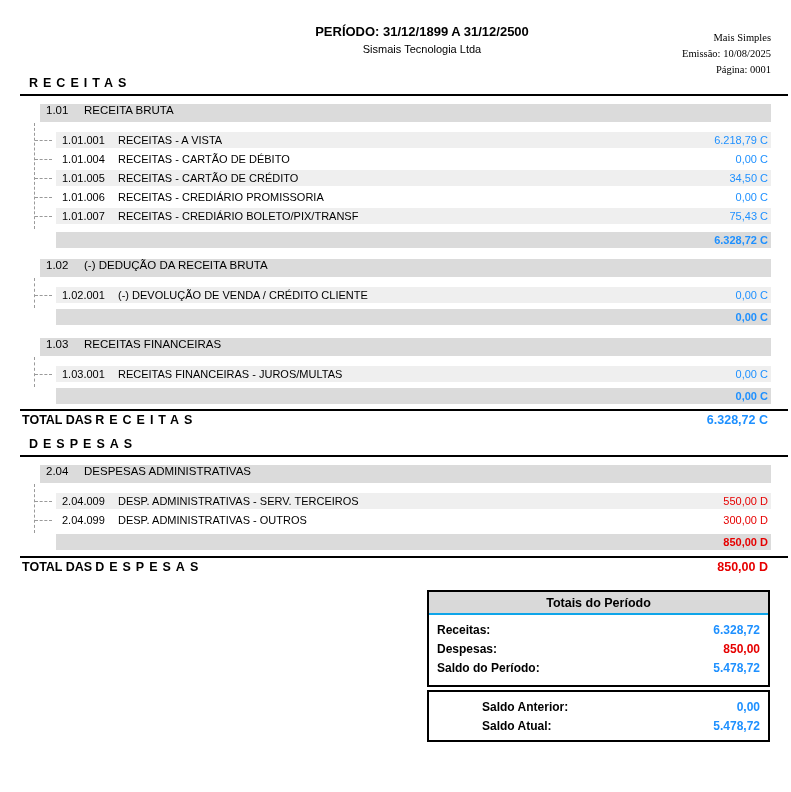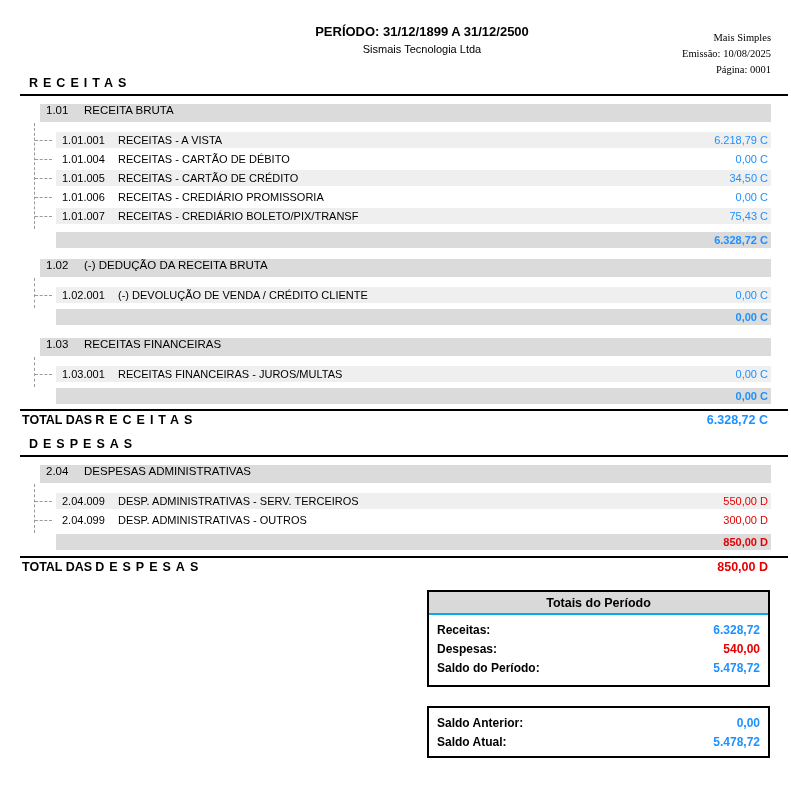--- a/index.html
+++ b/index.html
@@ -69,21 +69,21 @@
   .debit  { color:var(--debit, #e60000); }
 
   
   .totals-box { margin-top:14px; margin-left:407px; width:343px; }
   .tb-panel { border:2px solid #000; background:#fff; }
   .tb-title { background:#d9d9d9; border-bottom:2px solid #0ea5e9; text-align:center;
               font-weight:bold; font-size:12.5px; height:23px; line-height:23px; }
   .tb-body { padding:5px 0 8px 0;border-radius:24px; }
   .tb-row { display:flex; justify-content:space-between; align-items:center;
             height:19px; padding:0 8px; font-size:12px; font-weight:bold; }
-  .tb-panel.bottom { margin-top:19px; }
+  .tb-panel.bottom { margin-top:3px;padding-left:45px; }
   .tb-panel.bottom .tb-body { padding:5px 0 5px 0; }
 </style>
 </head>
 <body>
 
 <div class="page">
 
   <div class="header-center">
     <div class="report-period">PERÍODO: 31/12/1899 A 31/12/2500</div>
     <div class="report-company">Sismais Tecnologia Ltda</div>
@@ -210,21 +210,21 @@
     <div class="totals-box">
       <div class="tb-panel">
         <div class="tb-title">Totais do Período</div>
         <div class="tb-body">
           <div class="tb-row">
             <span>Receitas:</span>
             <span class="credit">6.328,72</span>
           </div>
           <div class="tb-row">
             <span>Despesas:</span>
-            <span class="debit">540,00</span>
+            <span class="debit">850,00</span>
           </div>
           <div class="tb-row">
             <span>Saldo do Período:</span>
             <span class="credit">5.478,72</span>
           </div>
         </div>
       </div>
       <div class="tb-panel bottom">
         <div class="tb-body">
           <div class="tb-row">

